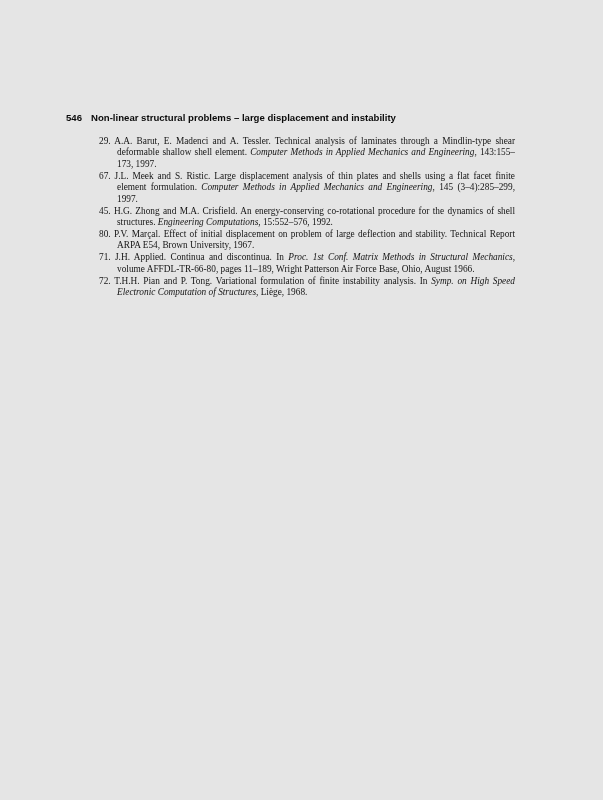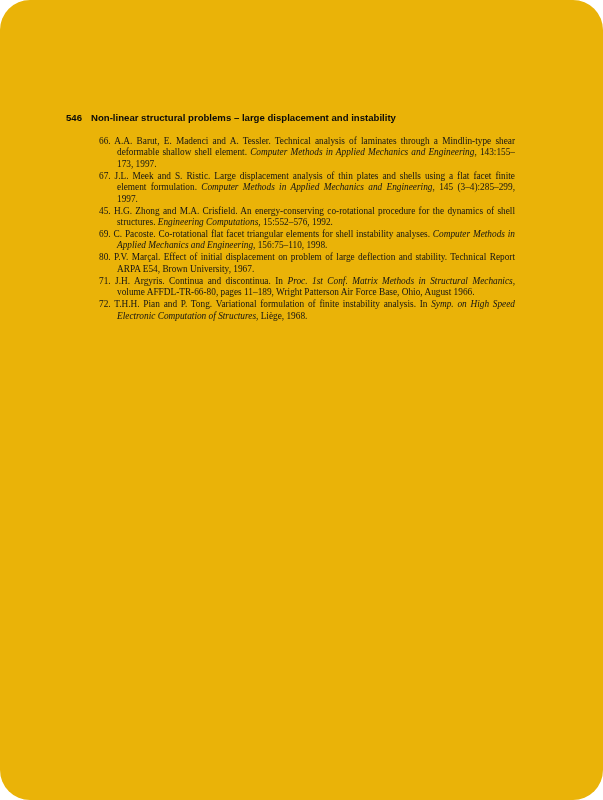--- a/index.html
+++ b/index.html
@@ -10,22 +10,21 @@
     width: 603px;
     height: 800px;
     background: #ffffff;
     position: relative;
     overflow: hidden;
     font-family: "Liberation Serif", serif;
   }
   .page {
     position: absolute;
     inset: 0;
-    background: #eab308;
-    border-radius: 30px;
+    background: #e5e5e5;
   }
   .running-head {
     position: absolute;
     left: 66px;
     top: 112px;
     font-family: "Liberation Sans", sans-serif;
     font-weight: bold;
     font-size: 9.6px;
     line-height: 12px;
     color: #0a0a0a;
@@ -59,21 +58,20 @@
   }
 </style>
 </head>
 <body>
 
 <div class="page">
   <div class="running-head">
     <span class="page-num">546</span><span>Non-linear structural problems – large displacement and instability</span>
   </div>
   <div class="refs" id="refs">
-      <p class="ref"><span class="ref-num">66.</span> <span>A.A. Barut, E. Madenci and A. Tessler. Technical analysis of laminates through a Mindlin-type shear deformable shallow shell element. </span><i>Computer Methods in Applied Mechanics and Engineering</i><span>, 143:155–173, 1997.</span></p>
+      <p class="ref"><span class="ref-num">29.</span> <span>A.A. Barut, E. Madenci and A. Tessler. Technical analysis of laminates through a Mindlin-type shear deformable shallow shell element. </span><i>Computer Methods in Applied Mechanics and Engineering</i><span>, 143:155–173, 1997.</span></p>
       <p class="ref"><span class="ref-num">67.</span> <span>J.L. Meek and S. Ristic. Large displacement analysis of thin plates and shells using a flat facet finite element formulation. </span><i>Computer Methods in Applied Mechanics and Engineering</i><span>, 145 (3–4):285–299, 1997.</span></p>
       <p class="ref"><span class="ref-num">45.</span> <span>H.G. Zhong and M.A. Crisfield. An energy-conserving co-rotational procedure for the dynamics of shell structures. </span><i>Engineering Computations</i><span>, 15:552–576, 1992.</span></p>
-      <p class="ref"><span class="ref-num">69.</span> <span>C. Pacoste. Co-rotational flat facet triangular elements for shell instability analyses. </span><i>Computer Methods in Applied Mechanics and Engineering</i><span>, 156:75–110, 1998.</span></p>
       <p class="ref"><span class="ref-num">80.</span> <span>P.V. Marçal. Effect of initial displacement on problem of large deflection and stability. Technical Report ARPA E54, Brown University, 1967.</span></p>
-      <p class="ref"><span class="ref-num">71.</span> <span>J.H. Argyris. Continua and discontinua. In </span><i>Proc. 1st Conf. Matrix Methods in Structural Mechanics</i><span>, volume AFFDL-TR-66-80, pages 11–189, Wright Patterson Air Force Base, Ohio, August 1966.</span></p>
+      <p class="ref"><span class="ref-num">71.</span> <span>J.H. Applied. Continua and discontinua. In </span><i>Proc. 1st Conf. Matrix Methods in Structural Mechanics</i><span>, volume AFFDL-TR-66-80, pages 11–189, Wright Patterson Air Force Base, Ohio, August 1966.</span></p>
       <p class="ref"><span class="ref-num">72.</span> <span>T.H.H. Pian and P. Tong. Variational formulation of finite instability analysis. In </span><i>Symp. on High Speed Electronic Computation of Structures</i><span>, Liège, 1968.</span></p>
     </div>
 </div>
 
 </body></html>

